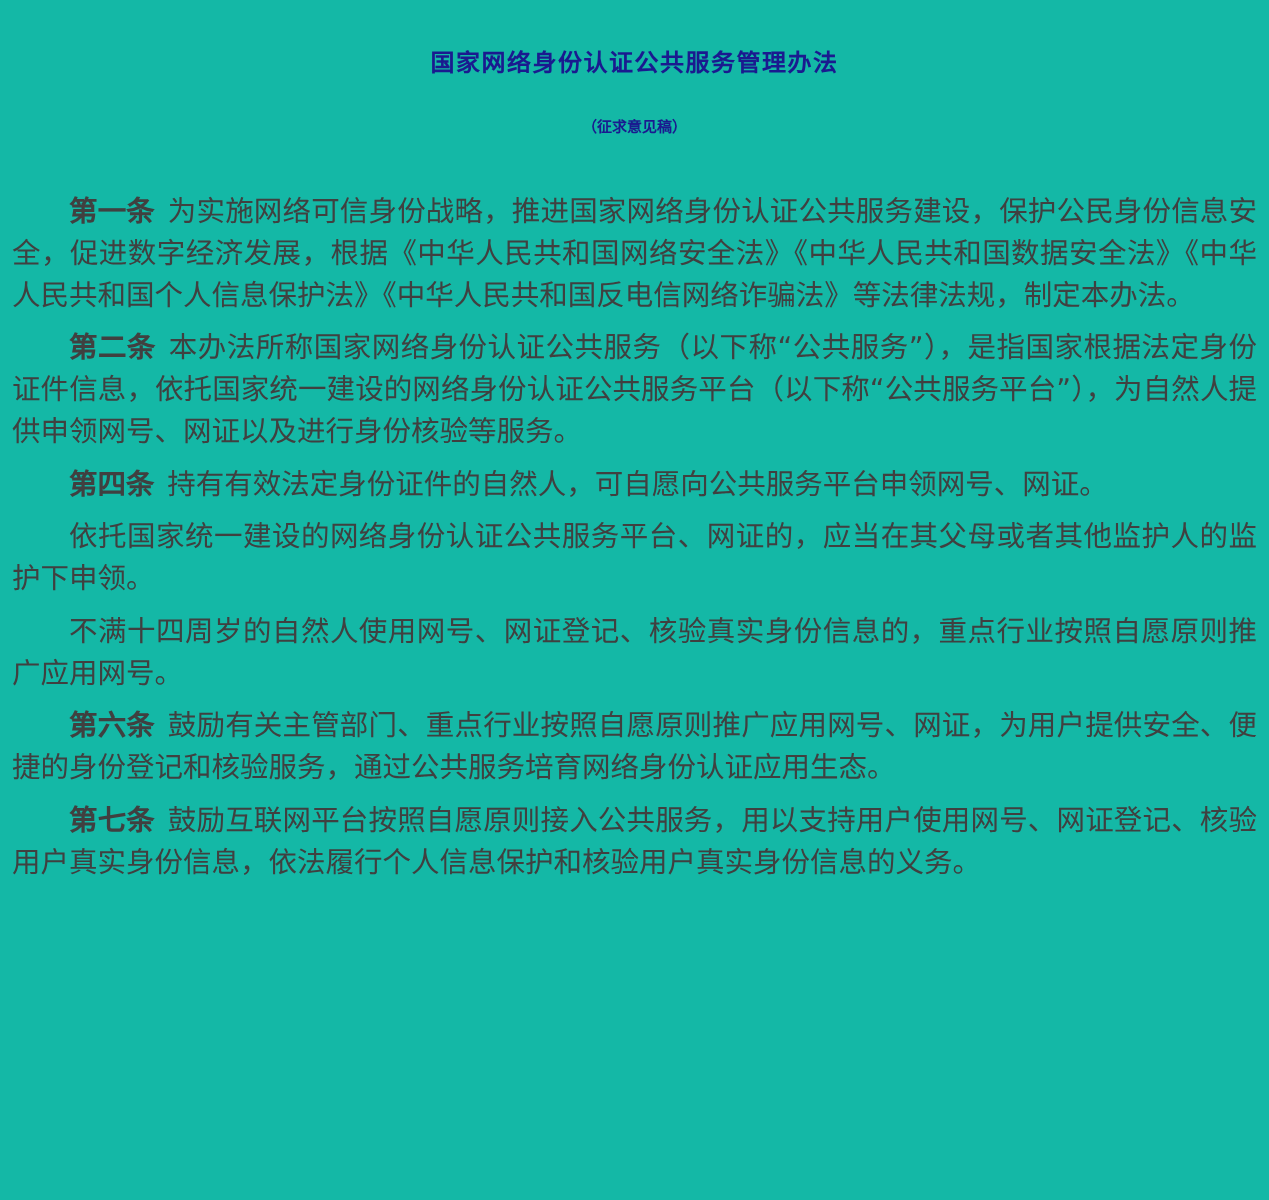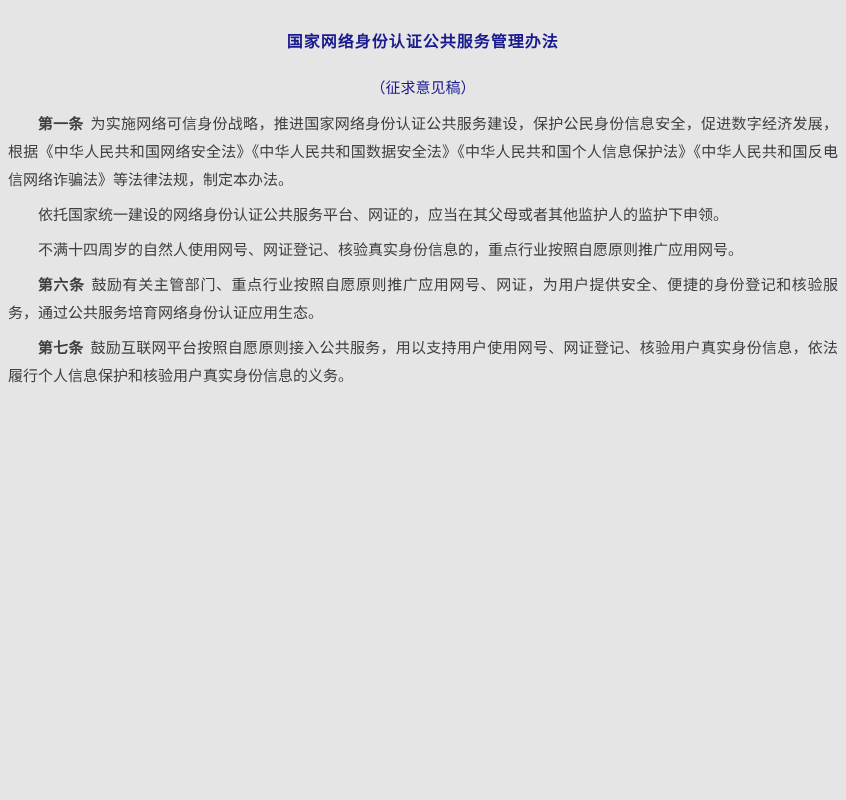--- a/index.html
+++ b/index.html
@@ -4,41 +4,41 @@
 <style>
   * { margin: 0; padding: 0; box-sizing: border-box; }
   html, body {
     background: #ffffff;
     font-family: "DejaVu Sans", "Liberation Sans", sans-serif;
   }
   .page {
     width: 846px;
     height: 800px;
     margin: 0 auto;
-    background: #e5e5e5;
+    background: #14b8a6;
     padding: 28px 8px 10px 8px;
     overflow: hidden;
   }
   .doc-title {
     text-align: center;
     font-size: 16px;
     font-weight: bold;
     color: #1a1a8f;
     letter-spacing: 1px;
     margin-bottom: 24px;
   }
   .doc-subtitle {
     text-align: center;
-    font-size: 15px;
-    font-weight: normal;
+    font-size: 10px;
+    font-weight: bold;
     color: #1a1a8f;
-    margin-bottom: 13px;
+    margin-bottom: 36px;
   }
   .doc-body p {
-    font-size: 15px;
+    font-size: 19px;
     color: #404040;
     line-height: 28px;
     text-align: justify;
     text-indent: 2em;
     margin-bottom: 7px;
   }
   .article-label {
     font-weight: bold;
     color: #404040;
   }
@@ -52,24 +52,30 @@
   <h1 class="doc-title">国家网络身份认证公共服务管理办法</h1>
 
   <div class="doc-subtitle">（征求意见稿）</div>
 
   <div class="doc-body">
 
     <p>
       <b class="article-label">第一条</b><span>为实施网络可信身份战略，推进国家网络身份认证公共服务建设，保护公民身份信息安全，促进数字经济发展，根据《中华人民共和国网络安全法》《中华人民共和国数据安全法》《中华人民共和国个人信息保护法》《中华人民共和国反电信网络诈骗法》等法律法规，制定本办法。</span>
     </p>
 
+    <p>
+      <b class="article-label">第二条</b><span>本办法所称国家网络身份认证公共服务（以下称“公共服务”），是指国家根据法定身份证件信息，依托国家统一建设的网络身份认证公共服务平台（以下称“公共服务平台”），为自然人提供申领网号、网证以及进行身份核验等服务。</span>
+    </p>
 
 
 
 
+    <p>
+      <b class="article-label">第四条</b><span>持有有效法定身份证件的自然人，可自愿向公共服务平台申领网号、网证。</span>
+    </p>
 
 
     <p>
       <b class="article-label"></b><span>依托国家统一建设的网络身份认证公共服务平台、网证的，应当在其父母或者其他监护人的监护下申领。</span>
     </p>
 
 
     <p>
       <b class="article-label"></b><span>不满十四周岁的自然人使用网号、网证登记、核验真实身份信息的，重点行业按照自愿原则推广应用网号。</span>
     </p>

